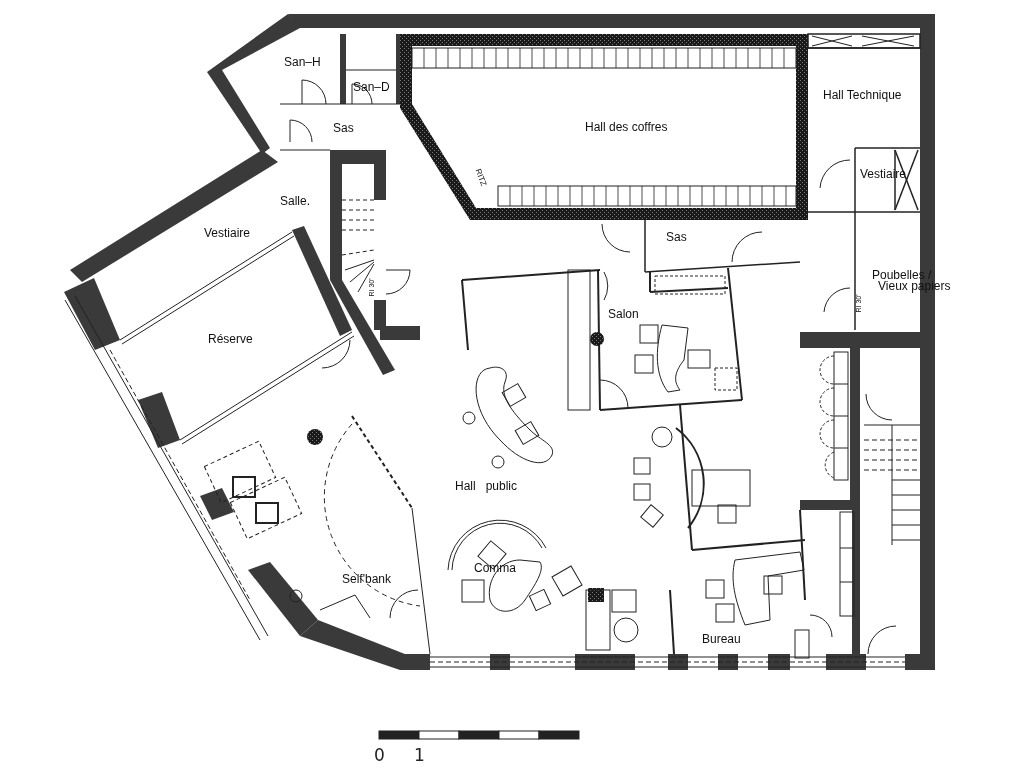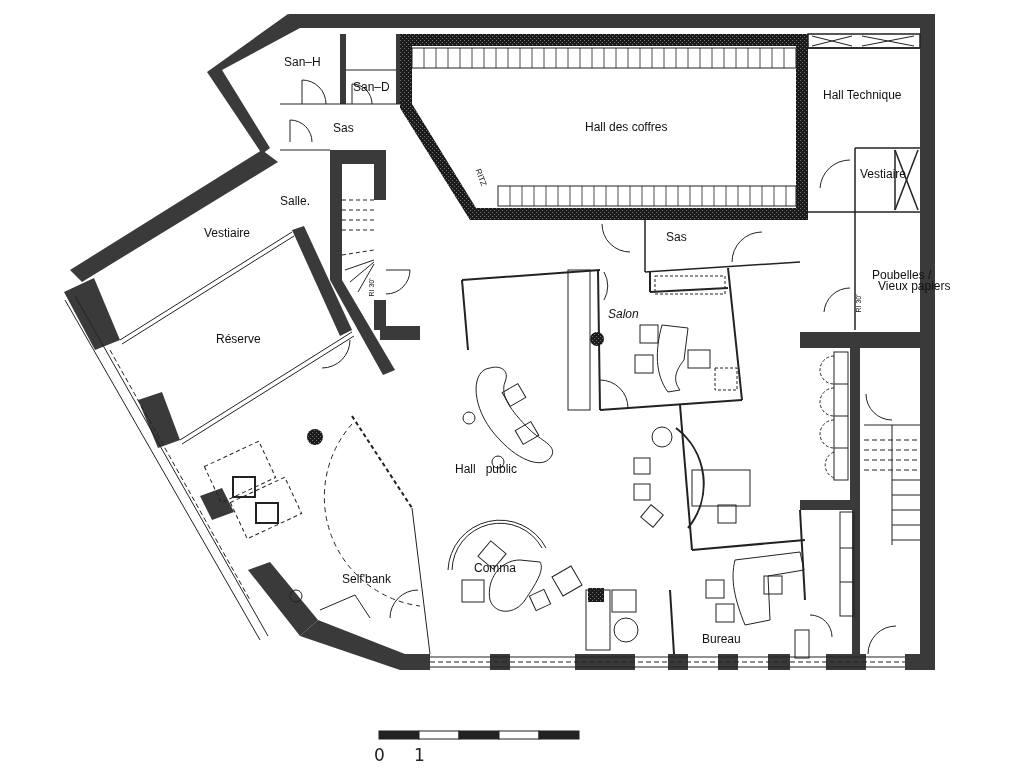--- a/index.html
+++ b/index.html
@@ -322,22 +322,22 @@
 <div class="lbl" style="left:585px;top:122px;">Hall des coffres</div>
 <div class="lbl" style="left:472px;top:172px;font-size:8px;transform:rotate(70deg);">RITZ</div>
 <div class="lbl" style="left:823px;top:90px;">Hall Technique</div>
 <div class="lbl" style="left:860px;top:169px;">Vestiaire</div>
 <div class="lbl" style="left:666px;top:232px;">Sas</div>
 <div class="lbl" style="left:858px;top:270px;margin-left:14px;">Poubelles /</div>
 <div class="lbl" style="left:858px;top:281px;margin-left:20px;">Vieux papiers</div>
 <div class="lbl" style="left:849px;top:298px;font-size:7px;transform:rotate(-90deg);">RI 30'</div>
 <div class="lbl" style="left:362px;top:282px;font-size:7px;transform:rotate(-90deg);">RI 30'</div>
 <div class="lbl" style="left:204px;top:228px;">Vestiaire</div>
-<div class="lbl" style="left:204px;top:334px;padding-left:12px;">Réserve</div>
-<div class="lbl" style="left:608px;top:309px;font-style:italic;">Salon</div>
-<div class="lbl" style="left:455px;top:464px;white-space:pre;">Hall   public</div>
+<div class="lbl" style="left:196px;top:334px;padding-left:12px;">Réserve</div>
+<div class="lbl" style="left:608px;top:309px;">Salon</div>
+<div class="lbl" style="left:455px;top:481px;white-space:pre;">Hall   public</div>
 <div class="lbl" style="left:342px;top:566px;margin-top:8px;">Self'bank</div>
 <div class="lbl" style="left:442px;top:563px;margin-left:32px;">Comma</div>
 <div class="lbl" style="left:689px;top:634px;padding-left:13px;">Bureau</div>
 
 <div class="scale-num" style="left:374px;top:745px;">0</div>
 <div class="scale-num" style="left:414px;top:745px;">1</div>
 <div class="scale-num" style="left:572px;top:745px;"></div>
 
 </body></html>

